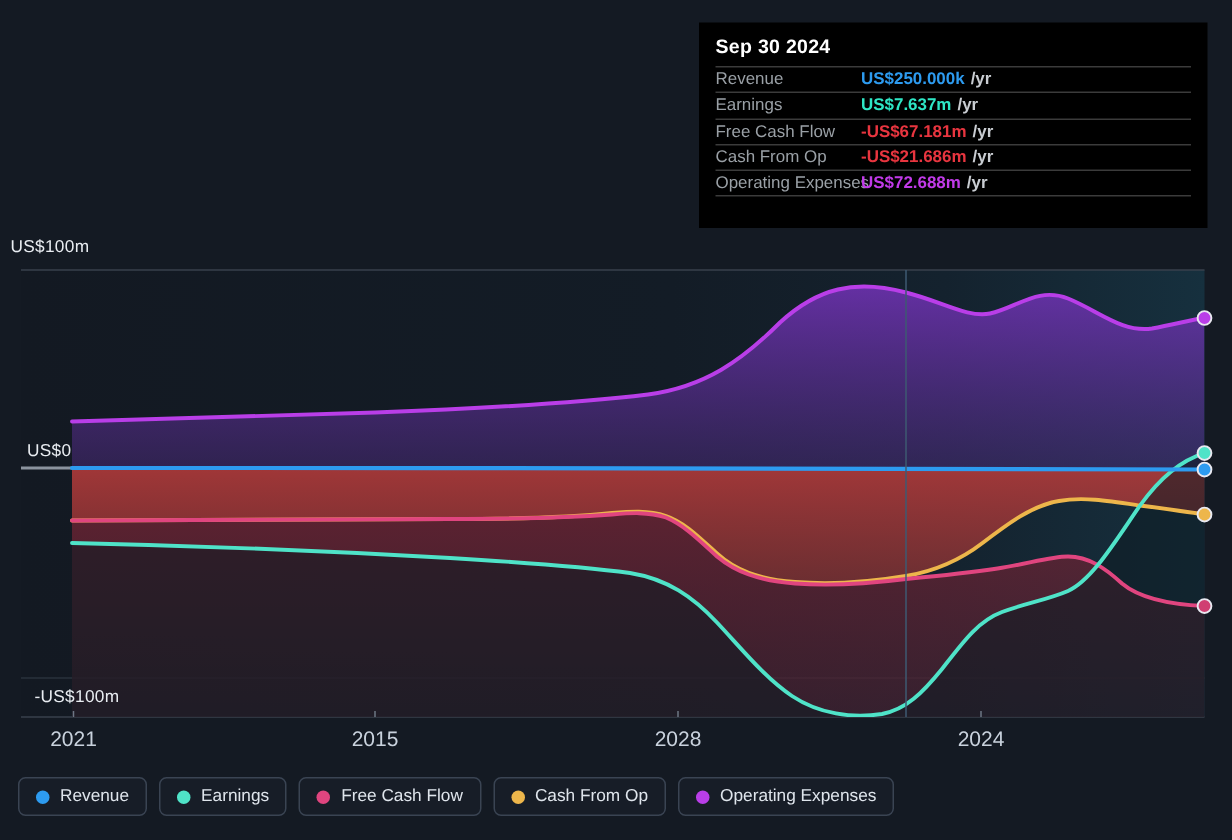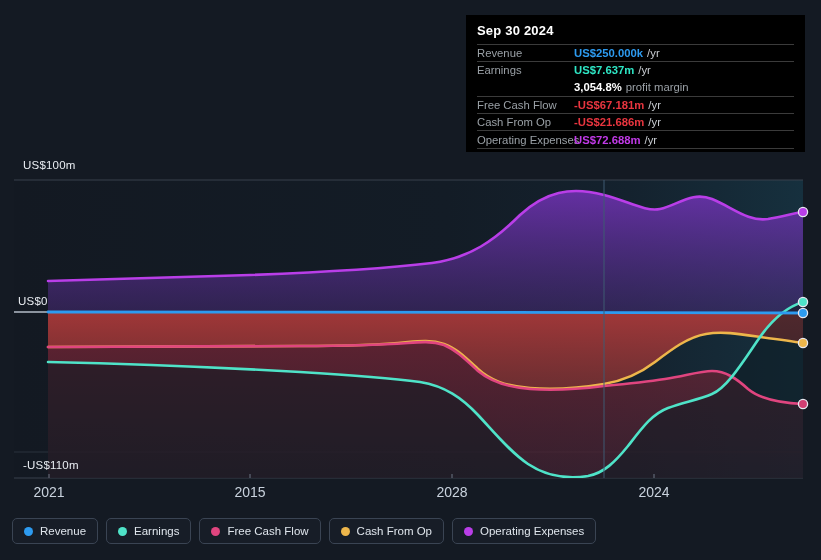--- a/index.html
+++ b/index.html
@@ -16,21 +16,21 @@
   
   .plot-svg { position:absolute; left:0; top:0; }
 
   .axis-label {
     position:absolute;
     color:#e9edf2;
     font-size:11.5px;
     letter-spacing:.2px;
     white-space:nowrap;
   }
-  #label-top    { left:23px; top:159px; }
+  #label-top    { left:7px; top:159px; }
   #label-zero   { left:18px; top:295px; }
   #label-bottom { left:23px; top:459px; }
 
   .x-label {
     position:absolute;
     color:#c9d2dd;
     font-size:14px;
     top:484px;
     transform:translateX(-50%);
     white-space:nowrap;
@@ -51,21 +51,21 @@
   .tt-row {
     display:flex; align-items:center;
     height:17.3px;
     border-top:1px solid #3b3b3b;
     font-size:11.3px;
     white-space:nowrap;
   }
   .tt-row.no-rule { border-top:none; }
   .tt-name { color:#9aa0a6; width:97px; flex:0 0 97px; }
   .tt-val  { font-weight:bold; }
-  .tt-unit { color:#c9cdd2; margin-left:4px; font-weight:normal; }
+  .tt-unit { color:#c9cdd2; margin-left:4px; font-weight:bold; }
   .tt-sub  { color:#fff; font-weight:bold; }
   .tt-sub-unit { color:#9aa0a6; margin-left:4px; font-weight:normal; }
 
   
   #legend {
     position:absolute;
     left:12px; top:518px;
     display:flex; gap:8px;
   }
   .legend-item {
@@ -230,21 +230,21 @@
       <circle cx="803" cy="212" r="4.6" fill="#b93ee8" stroke="#e8e8f0" stroke-width="1.3"></circle>
       <circle cx="803" cy="302" r="4.6" fill="#4fe3c8" stroke="#e8e8f0" stroke-width="1.3"></circle>
       <circle cx="803" cy="313" r="4.6" fill="#2d9bf0" stroke="#e8e8f0" stroke-width="1.3"></circle>
       <circle cx="803" cy="343" r="4.6" fill="#edb64b" stroke="#e8e8f0" stroke-width="1.3"></circle>
       <circle cx="803" cy="404" r="4.6" fill="#d03f72" stroke="#e8e8f0" stroke-width="1.3"></circle>
     </g>
   </svg>
 
   <div class="axis-label" id="label-top">US$100m</div>
   <div class="axis-label" id="label-zero">US$0</div>
-  <div class="axis-label" id="label-bottom">-US$110m</div>
+  <div class="axis-label" id="label-bottom">-US$100m</div>
 
   <div class="x-label" style="left:49px">2021</div>
   <div class="x-label" style="left:250px">2015</div>
   <div class="x-label" style="left:452px">2028</div>
   <div class="x-label" style="left:654px">2024</div>
 
   <div id="tooltip">
     <div id="tooltip-date">Sep 30 2024</div>
 
     <div class="tt-row">
@@ -252,25 +252,20 @@
       <span class="tt-val" style="color:#2d9bf0">US$250.000k</span>
       <span class="tt-unit">/yr</span>
     </div>
 
     <div class="tt-row">
       <span class="tt-name">Earnings</span>
       <span class="tt-val" style="color:#2ee6c5">US$7.637m</span>
       <span class="tt-unit">/yr</span>
     </div>
 
-    <div class="tt-row no-rule">
-      <span class="tt-name"></span>
-      <span class="tt-sub">3,054.8%</span>
-      <span class="tt-sub-unit">profit margin</span>
-    </div>
 
     <div class="tt-row">
       <span class="tt-name">Free Cash Flow</span>
       <span class="tt-val" style="color:#e8353f">-US$67.181m</span>
       <span class="tt-unit">/yr</span>
     </div>
 
     <div class="tt-row">
       <span class="tt-name">Cash From Op</span>
       <span class="tt-val" style="color:#e8353f">-US$21.686m</span>

